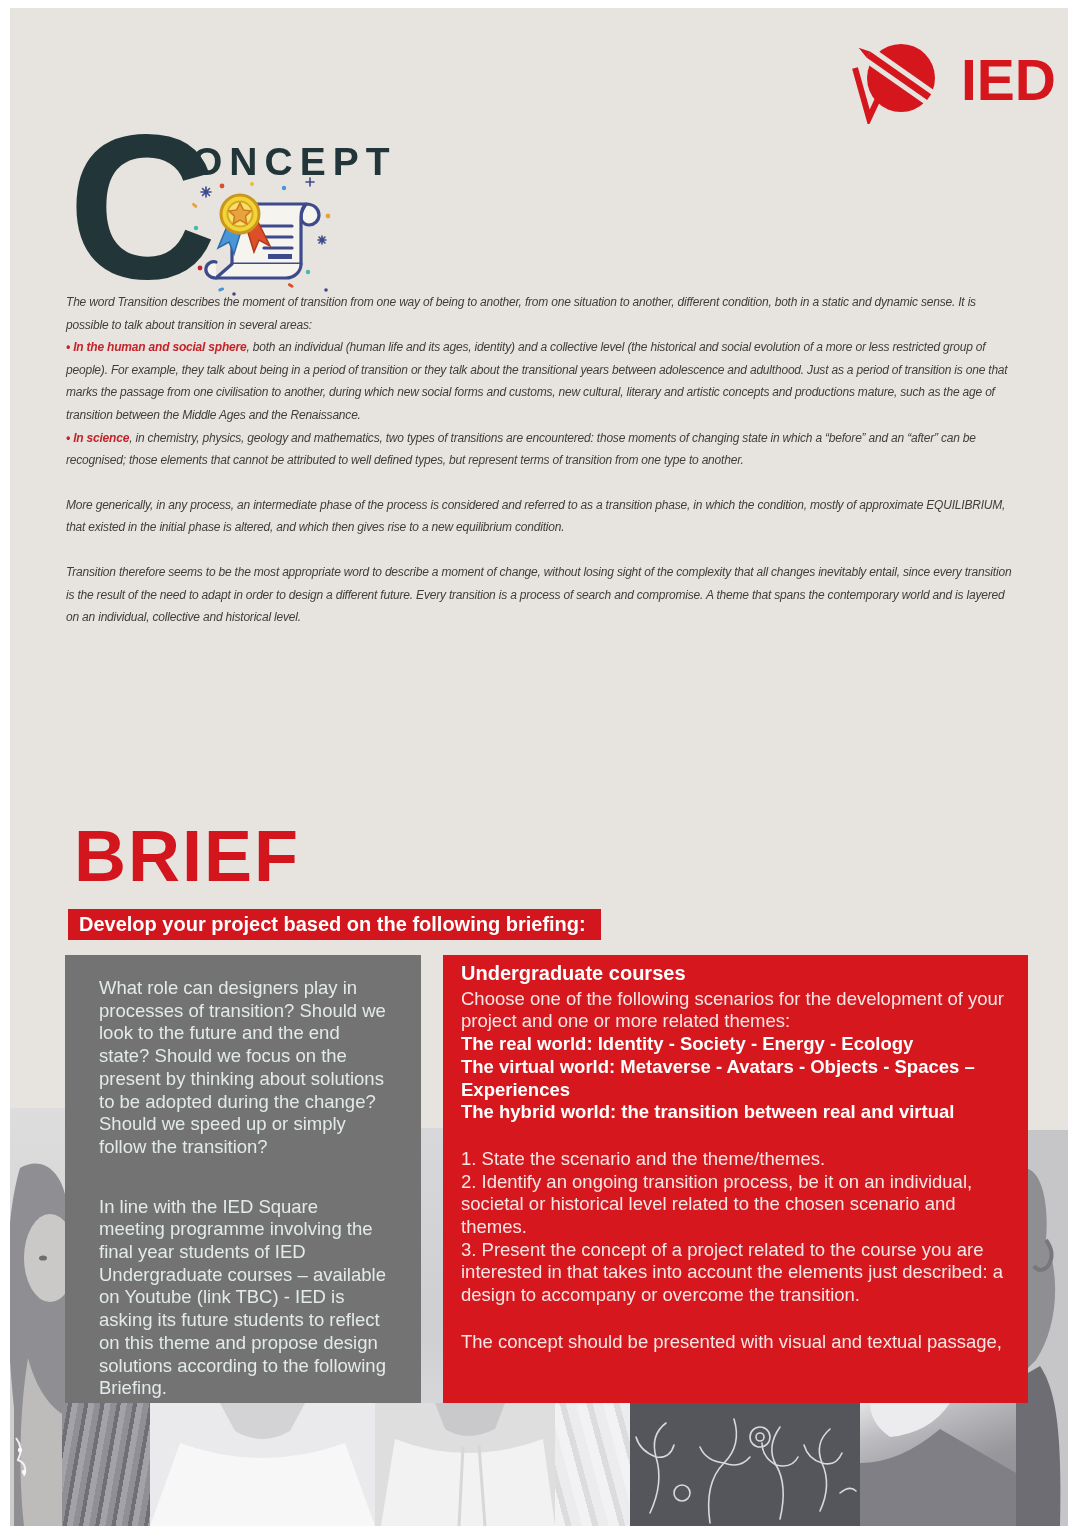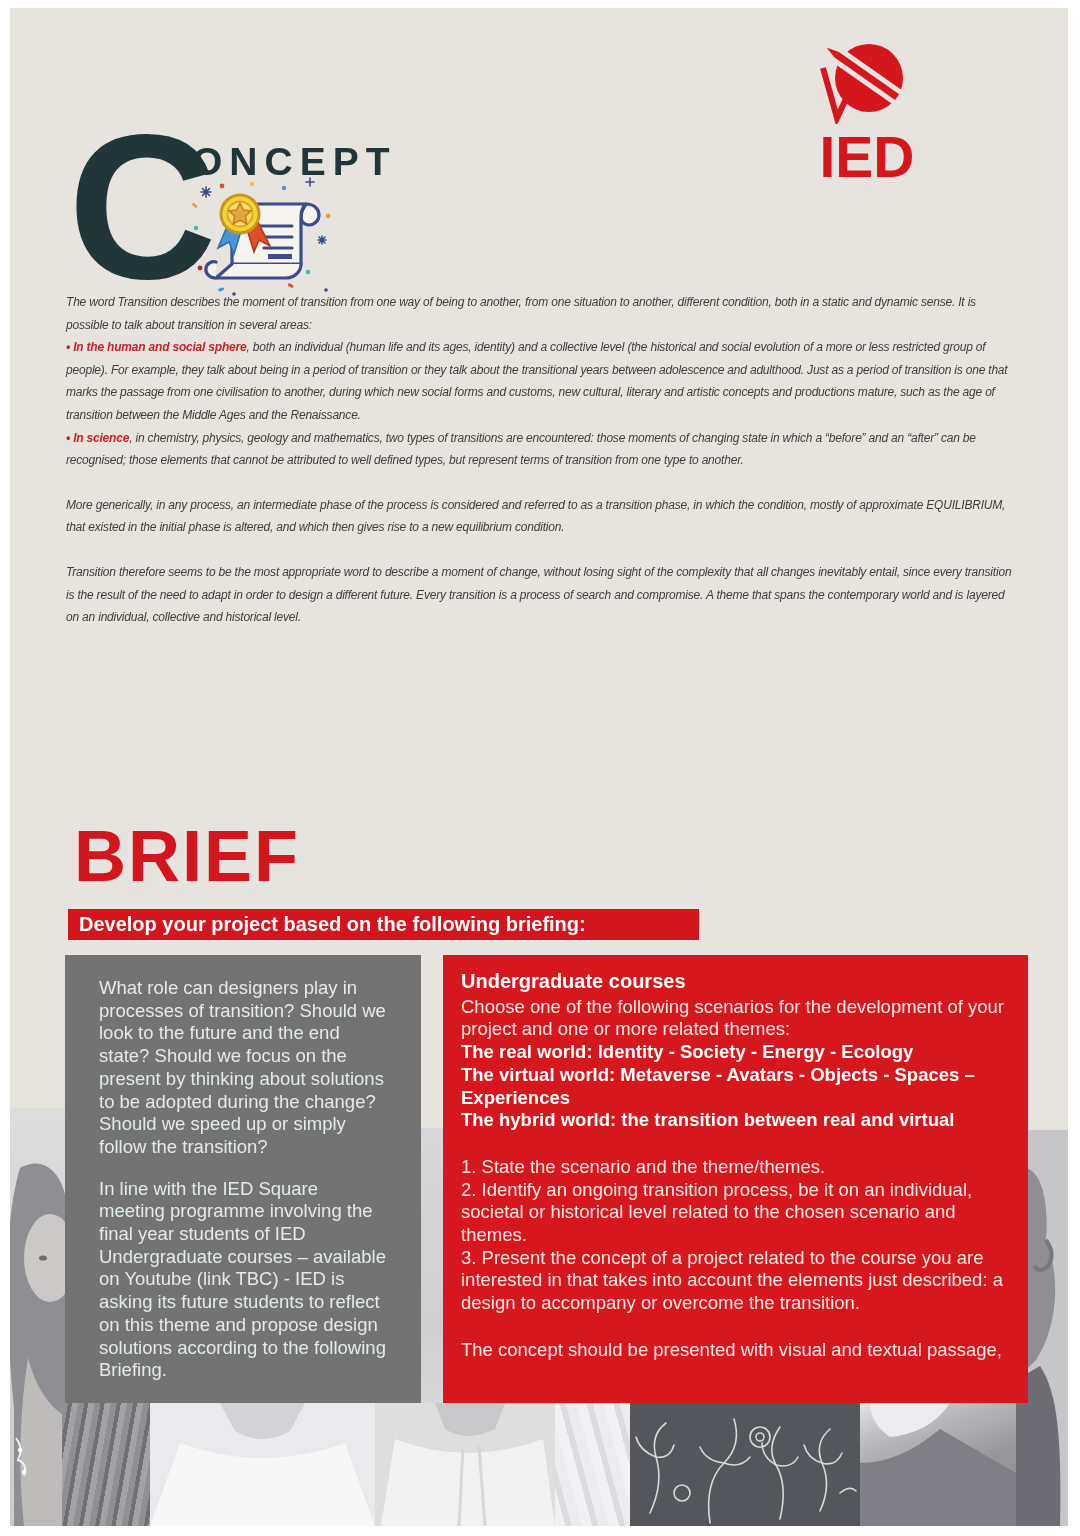--- a/index.html
+++ b/index.html
@@ -1,43 +1,43 @@
 <!DOCTYPE html>
 <html><head>
 <meta charset="utf-8">
 <style>
   * { margin:0; padding:0; box-sizing:border-box; }
   html,body { width:1080px; height:1536px; }
   body { position:relative; background:#ffffff; font-family:"Liberation Sans", sans-serif; overflow:hidden; }
   .canvas { position:absolute; left:10px; top:8px; width:1058px; height:1518px; background:#e7e4df; overflow:hidden; }
 
   
-  .logo { position:absolute; left:795px; top:28px; display:flex; align-items:center; z-index:5;flex-direction:column; }
+  .logo { position:absolute; left:827px; top:28px; display:flex; align-items:center; z-index:5; }
   .logo-text { font-size:57px; font-weight:bold; color:#d6161d; letter-spacing:0px; margin-left:6px; }
 
   
   .concept-initial { position:absolute; left:58px; top:96px; font-size:206px; line-height:1; font-weight:bold; color:#223539; z-index:2; }
   .concept-rest { position:absolute; left:182px; top:132px; font-size:39px; font-weight:bold; letter-spacing:7px; color:#223539; z-index:2; }
   .concept-icon { position:absolute; left:178px; top:168px; z-index:2; }
 
   
   .concept-body { position:absolute; left:56px; top:283px; width:952px; font-size:12px; line-height:22.6px; color:#3f3e3b; letter-spacing:-0.2px; z-index:2;font-style:italic; }
   .concept-body p { margin:0; }
   .concept-body .gap { margin-top:22px; }
   .red-lead { color:#c4232a; font-weight:bold; }
 
   
   .brief-title { position:absolute; left:64px; top:812px; font-size:72px; line-height:1; font-weight:bold; color:#d3161d; letter-spacing:2px; z-index:2; }
-  .brief-banner { position:absolute; left:58px; top:901px; width:631px; height:31px; background:#d3161d; color:#ffffff; font-size:20px; font-weight:bold; line-height:31px; padding-left:11px; z-index:2; }
+  .brief-banner { position:absolute; left:58px; top:901px; width:533px; height:31px; background:#d3161d; color:#ffffff; font-size:20px; font-weight:bold; line-height:31px; padding-left:11px; z-index:2; }
 
   .brief-left { position:absolute; left:55px; top:947px; width:356px; height:448px; background:#737373; color:#e3eaea; padding:22px 34px; font-size:18.5px; line-height:22.7px; z-index:3; }
   .brief-left p { margin:0; }
-  .brief-left .gap { margin-top:19px; }
-
-  .brief-right { position:absolute; left:433px; top:947px; width:585px; height:448px; background:#d6171e; color:#f6e7e6; padding:15px 18px; font-size:18.5px; line-height:22.7px; z-index:3; }
+  .brief-left .gap { margin-top:37px; }
+
+  .brief-right { position:absolute; left:433px; top:947px; width:585px; height:448px; background:#d6171e; color:#f6e7e6; padding:7px 18px; font-size:18.5px; line-height:22.7px; z-index:3; }
   .brief-right .rb-heading { font-size:20px; font-weight:bold; color:#ffffff; margin-bottom:3px; }
   .brief-right .rb-bold { font-weight:bold; color:#ffffff; }
   .brief-right .gap { margin-top:24px; }
   .brief-right div, .brief-right p { margin:0; }
 
   
   .photo { position:absolute; overflow:hidden; z-index:1; }
   .ph-left-portrait { left:0; top:1100px; width:56px; height:418px; background:linear-gradient(180deg,#dedddd 0%,#d5d4d4 40%,#cccbcb 100%); }
   .ph-gap { left:408px; top:1120px; width:28px; height:398px; background:linear-gradient(180deg,#d8d8da 0%,#cfcfd2 50%,#e4e4e6 100%); }
   .ph-right-profile { left:1006px; top:1122px; width:52px; height:396px; background:#c6c6c9; }

